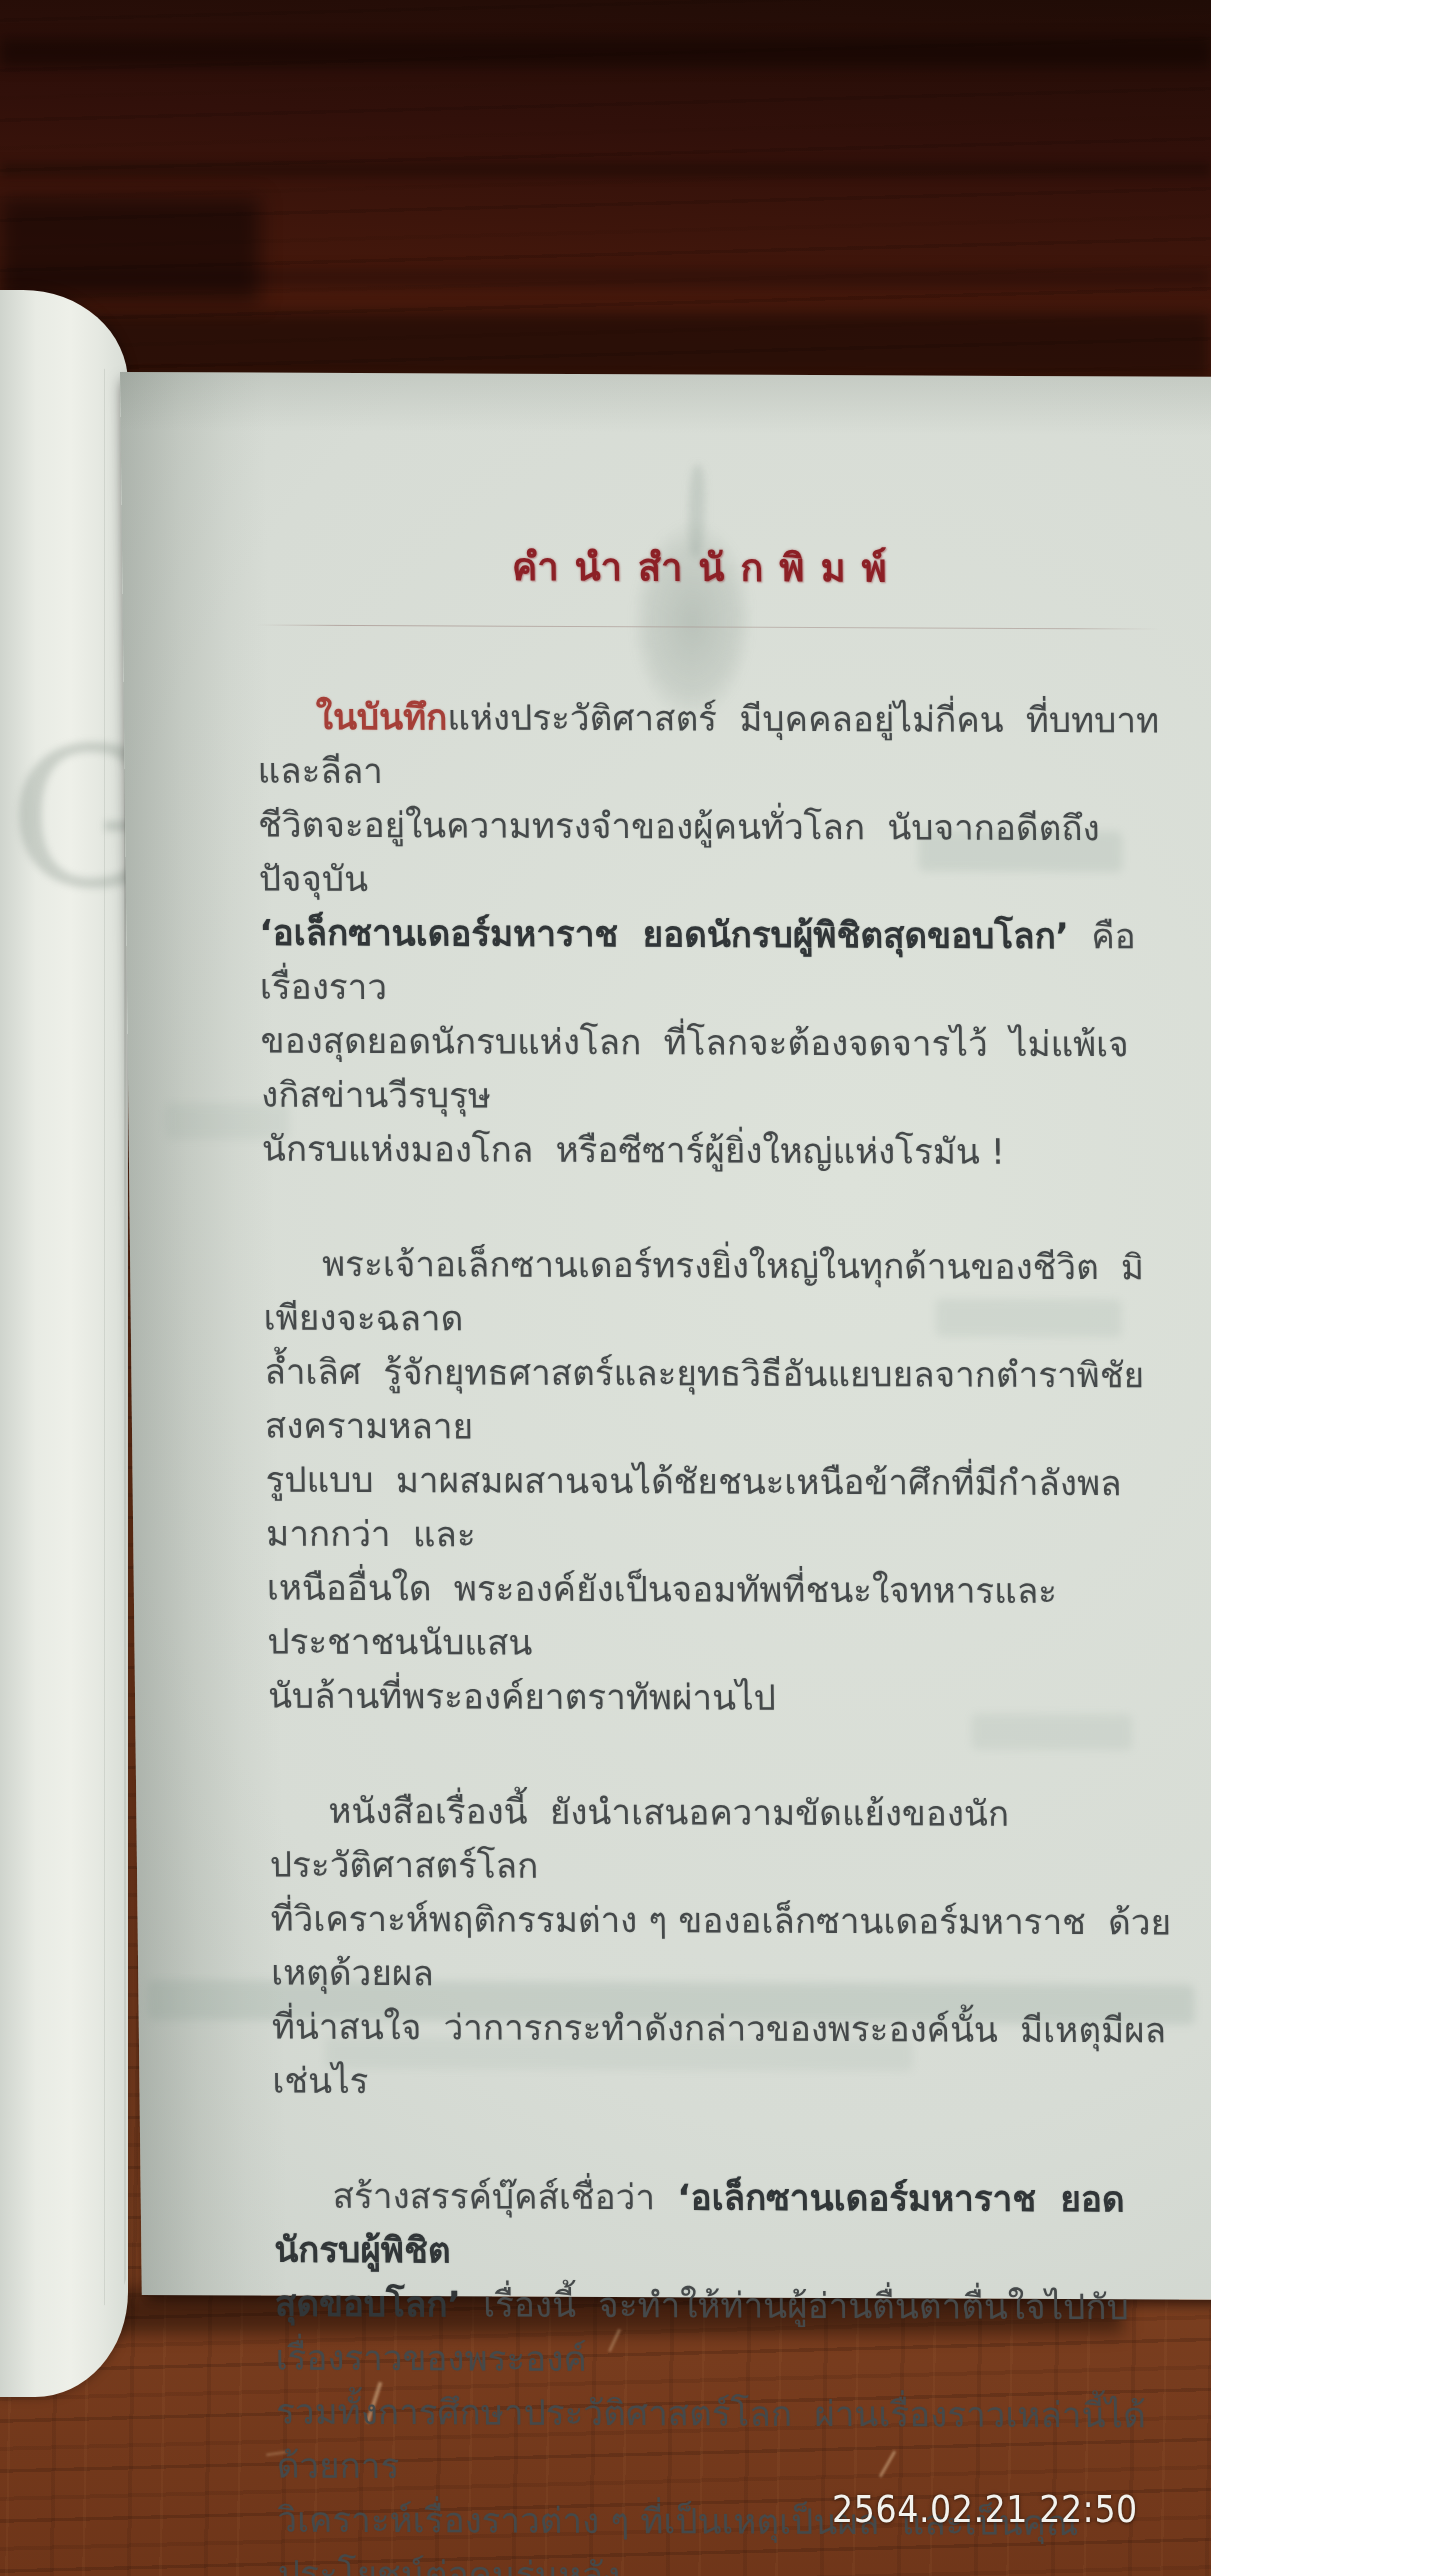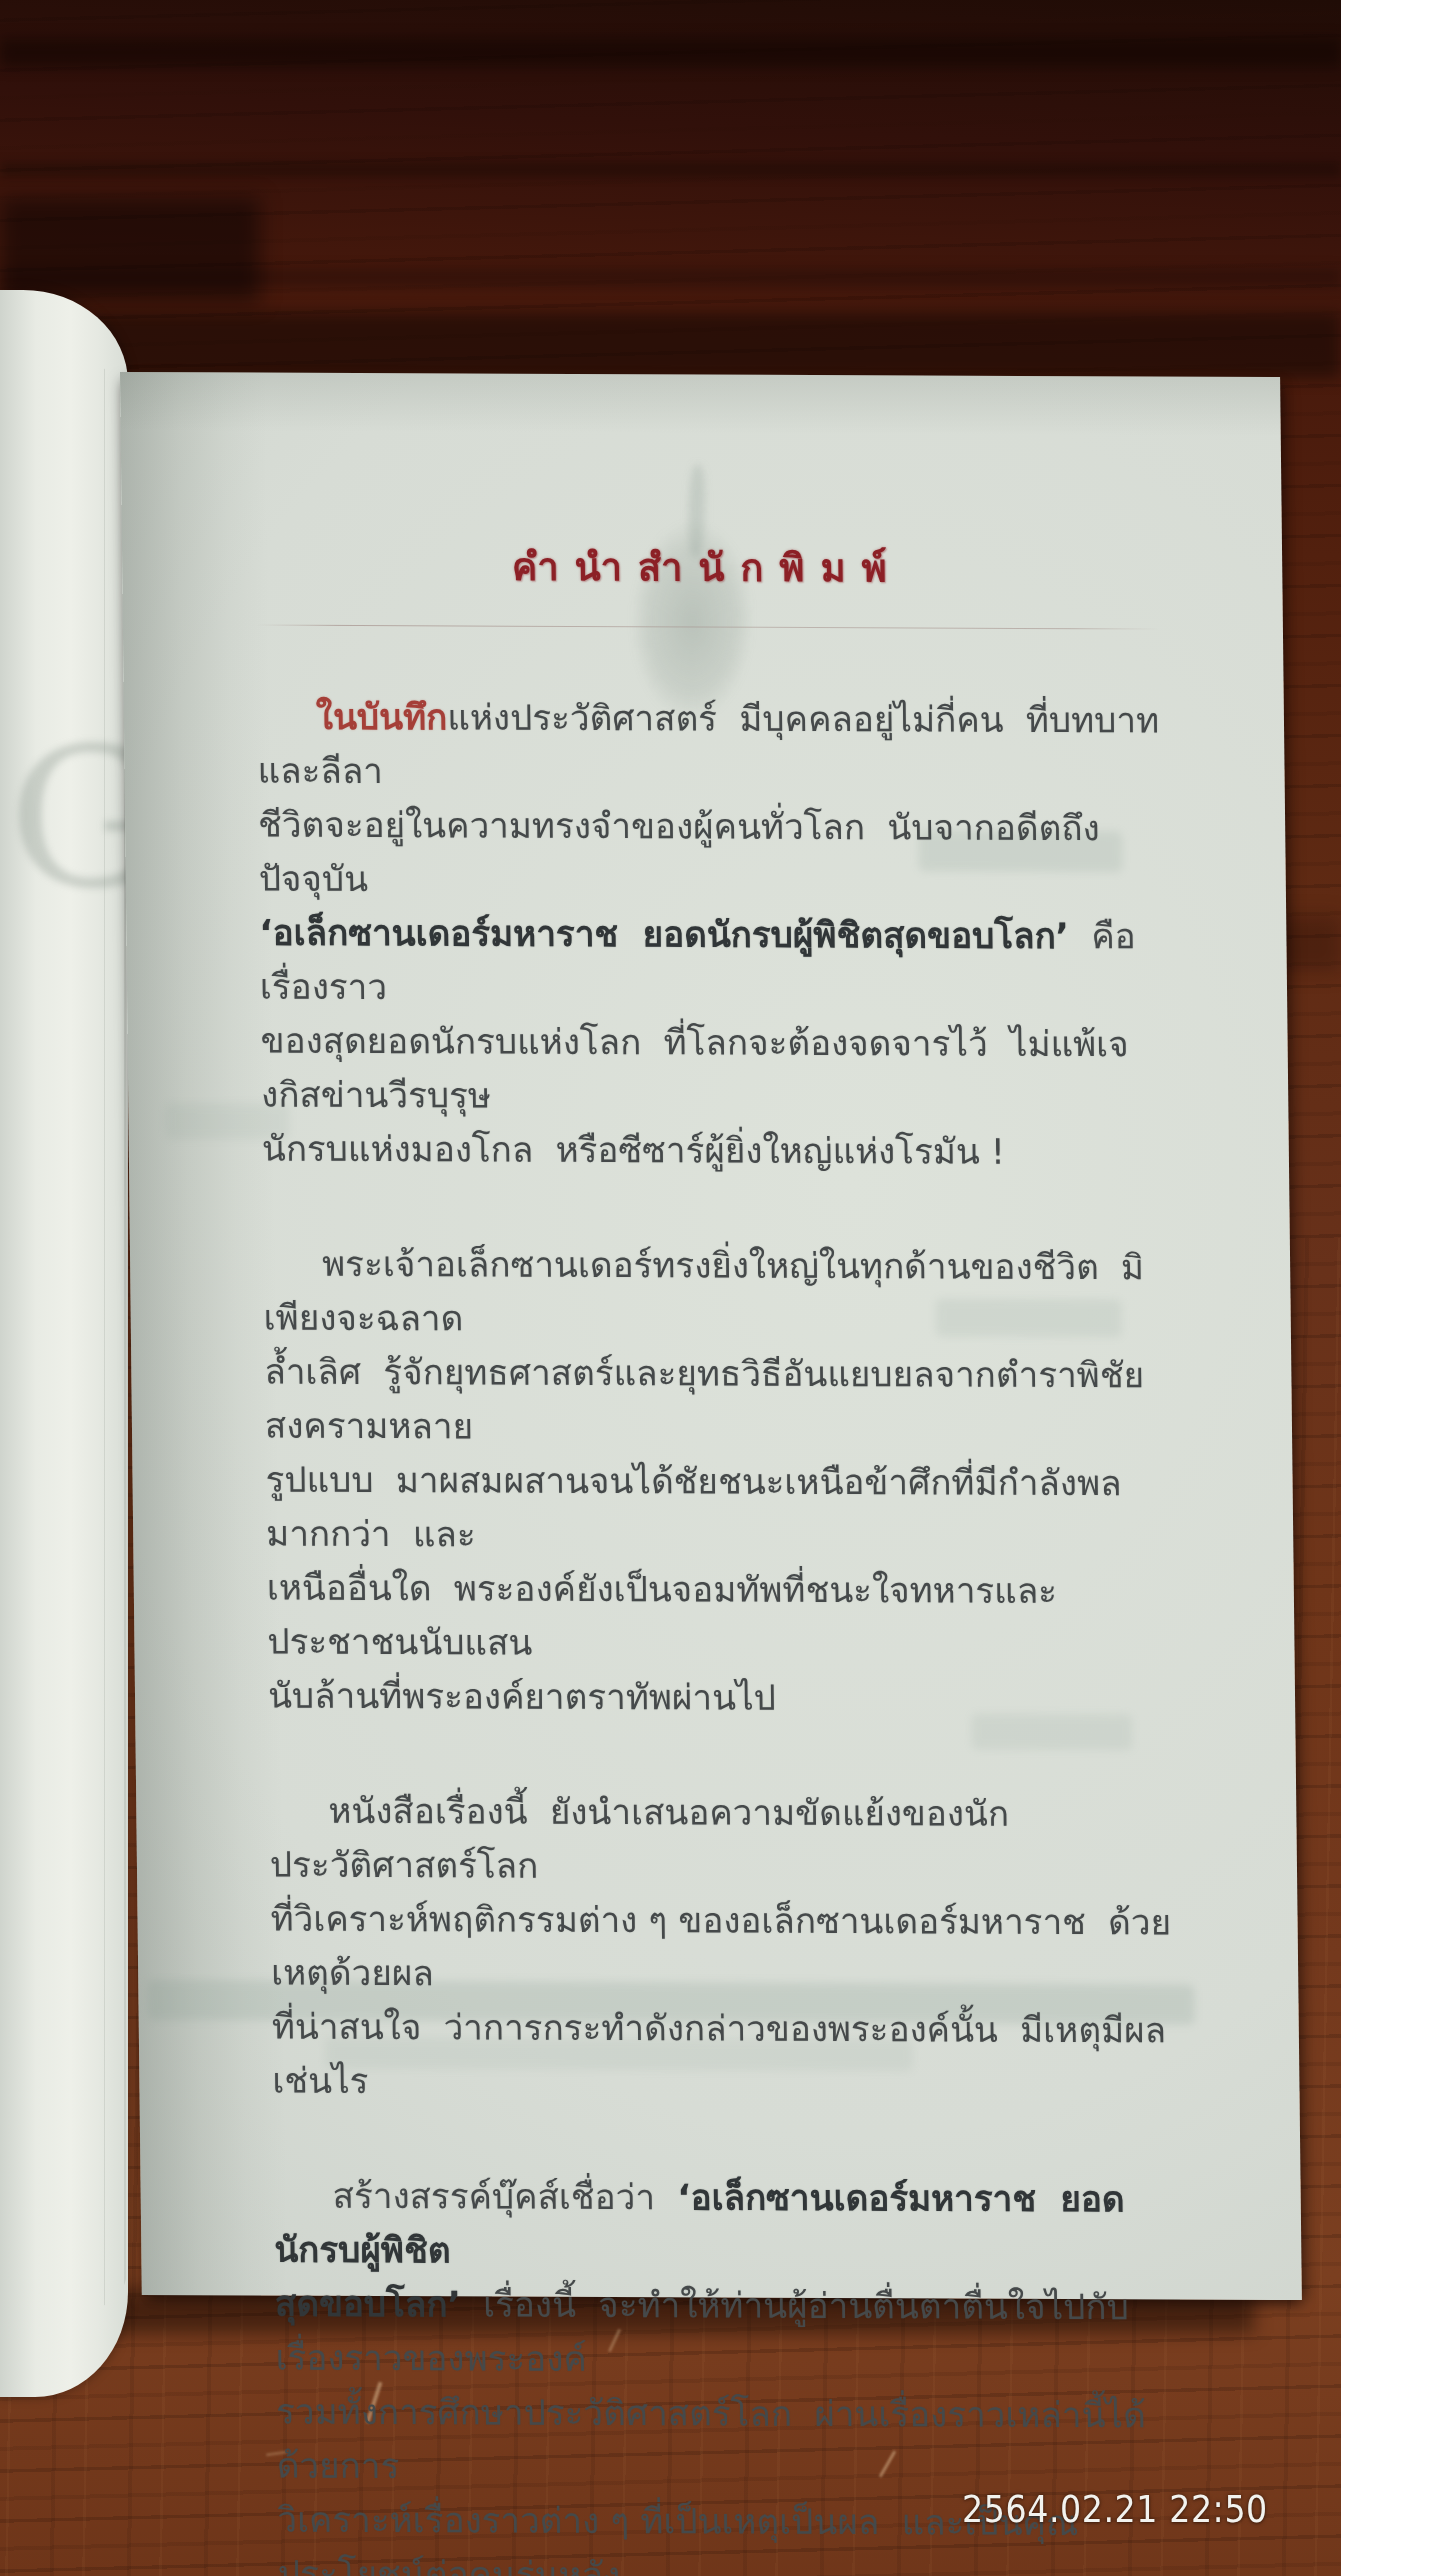--- a/index.html
+++ b/index.html
@@ -2,21 +2,21 @@
 <html style="--page-bg: #d7dcd5; --page-bg-dark: #c9cfc8; --page-edge: #e8ebe4; --text: #45494a; --text-bold: #313638; --title-red: #8c2026; --lead-red: #a53f38; --pagenum-red: #9a2530; --ghost: #7f958a; --timestamp: #f2f2ee; --wood-top: #200c06; --wood-upper: #47190c; --wood-mid: #5f2a13; --wood-lower: #74391d; --wood-bottom: #6e3519;font-size:10px"><head>
 <meta charset="utf-8">
 <style>
   html, body { margin: 0; padding: 0; }
   body {
     width: 1449px; height: 2576px;
     font-family: "DejaVu Sans", "Liberation Sans", sans-serif;
     overflow: hidden;
   }
   .photo {
-    position: relative; width: 1341px; height: 2576px; overflow: hidden;
+    position: relative; width: 1211px; height: 2576px; overflow: hidden;
     background: linear-gradient(183deg,
       var(--wood-top, #200c06) 0%, #31100a 6%, var(--wood-upper, #47190c) 13%,
       #52200e 21%, var(--wood-mid, #5f2a13) 34%, #68311a 48%, #6f3519 60%,
       var(--wood-lower, #74391d) 74%, #7b3f20 86%, var(--wood-bottom, #6e3519) 100%);
   }
   
   .grain-h {
     position: absolute; inset: 0;
     background: repeating-linear-gradient(178.5deg,
       rgba(0,0,0,0) 0 18.6px, rgba(20,6,2,0.16) 18.6px 22px,

